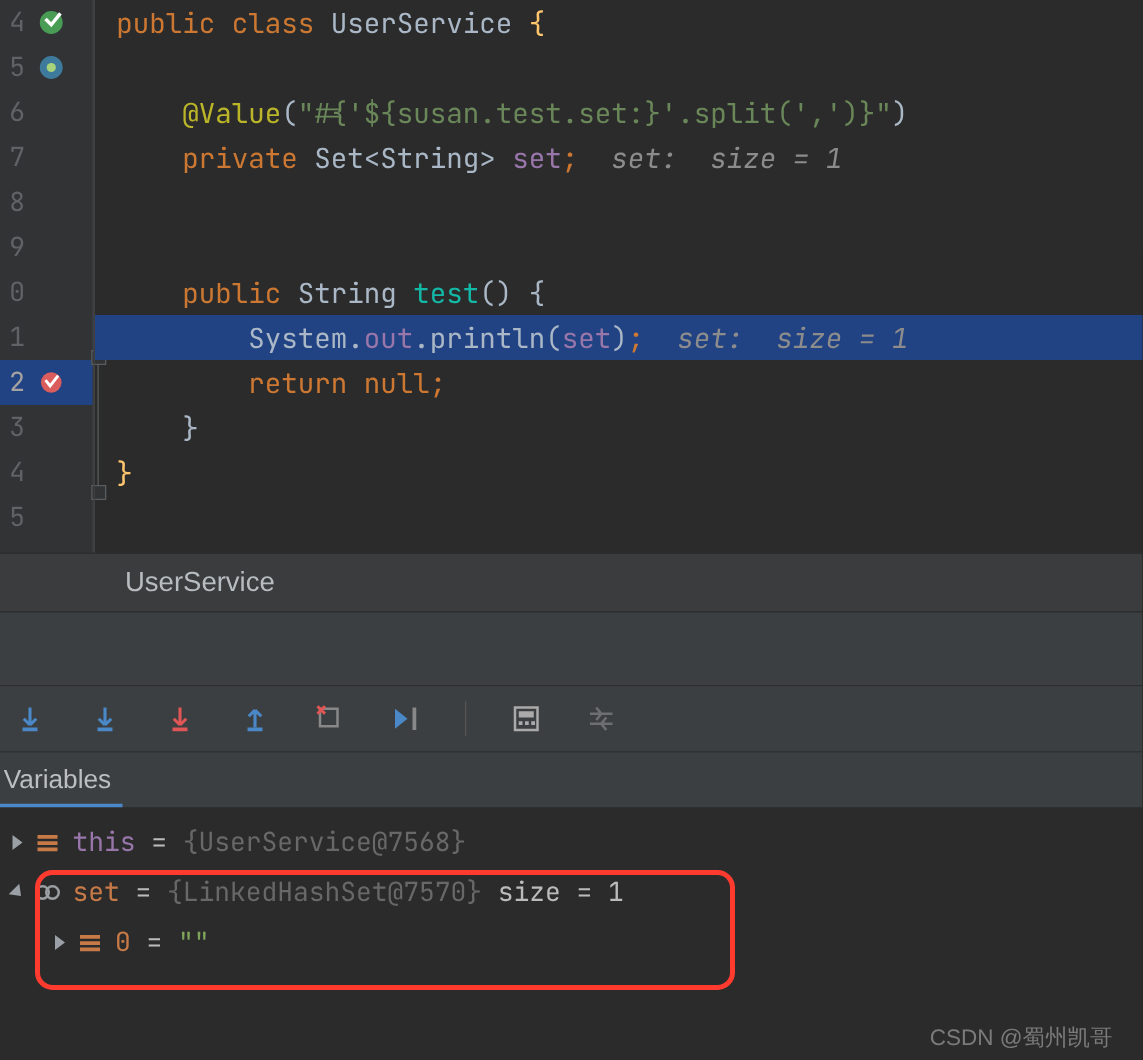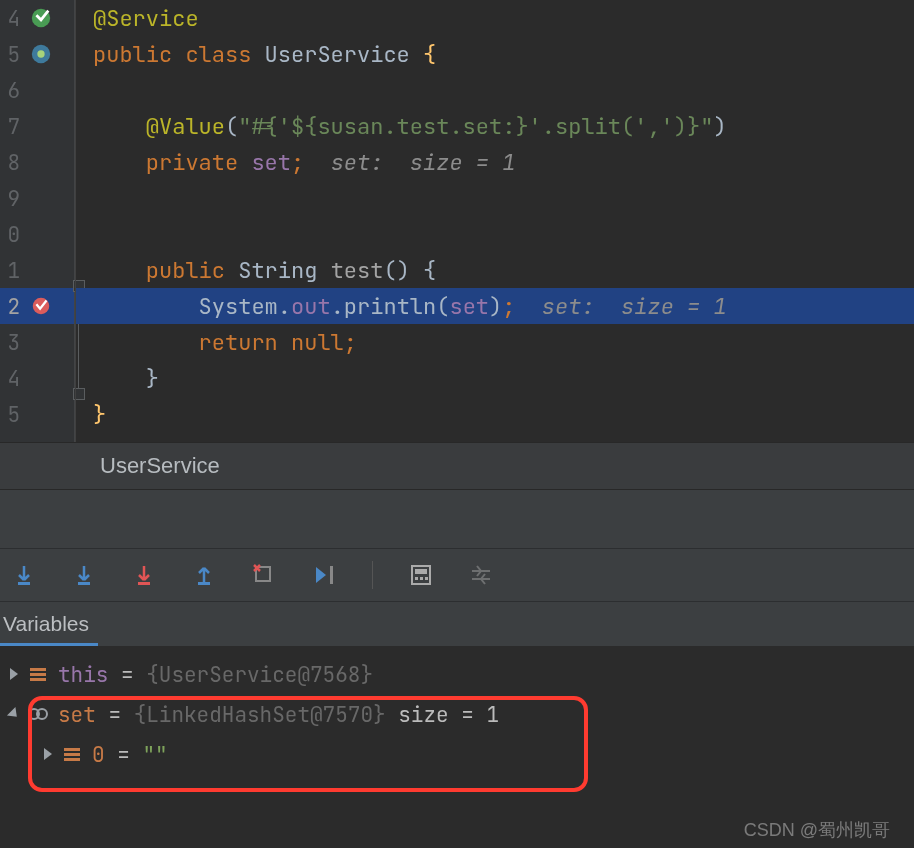--- a/index.html
+++ b/index.html
@@ -85,21 +85,21 @@
   .ann   { color:#bbb529; }
   .kw    { color:#cc7832; }
   .cls   { color:#a9b7c6; }
   .id    { color:#a9b7c6; }
   .str   { color:#6a8759; }
   .punc  { color:#a9b7c6; }
   .par   { color:#a9b7c6; }
   .brace { color:#a9b7c6; }
   .braceY{ color:#ffc66d; }
   .field { color:#9876aa; }
-  .func  { color:#a3a3a3; }
+  .func  { color:#14b8a6; }
   .static{ color:#9876aa; }
   .hint  { color:#8c8c8c; font-style:italic; }
   .null  { color:#cc7832;text-align:right; }
   .semi  { color:#cc7832; }
 
   
   .breadcrumb {
     height:48px;
     background:#3a3c3e;
     border-top:1px solid #282828;
@@ -254,34 +254,33 @@
     <div class="fold-col">
       <span class="fold-mark" style="top:280px"></span>
       <span class="fold-end" style="top:292px;height:96px"></span>
       <span class="fold-mark" style="top:388px"></span>
     </div>
   </div>
 
   <div class="code">
     <span class="vguide" style="left:0px"></span>
 
-    <div class="line"><span class="ann">@Service</span></div>
 
     <div class="line">
       <span class="kw">public </span><span class="kw">class </span><span class="cls">UserService </span><span class="braceY">{</span>
     </div>
 
     <div class="line"></div>
 
     <div class="line">
       <span>    </span><span class="ann">@Value</span><span class="par">(</span><span class="str">"#{'${susan.test.set:}'.split(',')}"</span><span class="par">)</span>
     </div>
 
     <div class="line">
-      <span>    </span><span class="kw">private </span><span class="field">set</span><span class="semi">;</span><span class="hint">  set:  size = 1</span>
+      <span>    </span><span class="kw">private </span><span class="cls">Set&lt;String&gt; </span><span class="field">set</span><span class="semi">;</span><span class="hint">  set:  size = 1</span>
     </div>
 
     <div class="line"></div>
     <div class="line"></div>
 
     <div class="line">
       <span>    </span><span class="kw">public </span><span class="cls">String </span><span class="func">test</span><span class="par">() </span><span class="brace">{</span>
     </div>
 
     <div class="line highlight">

